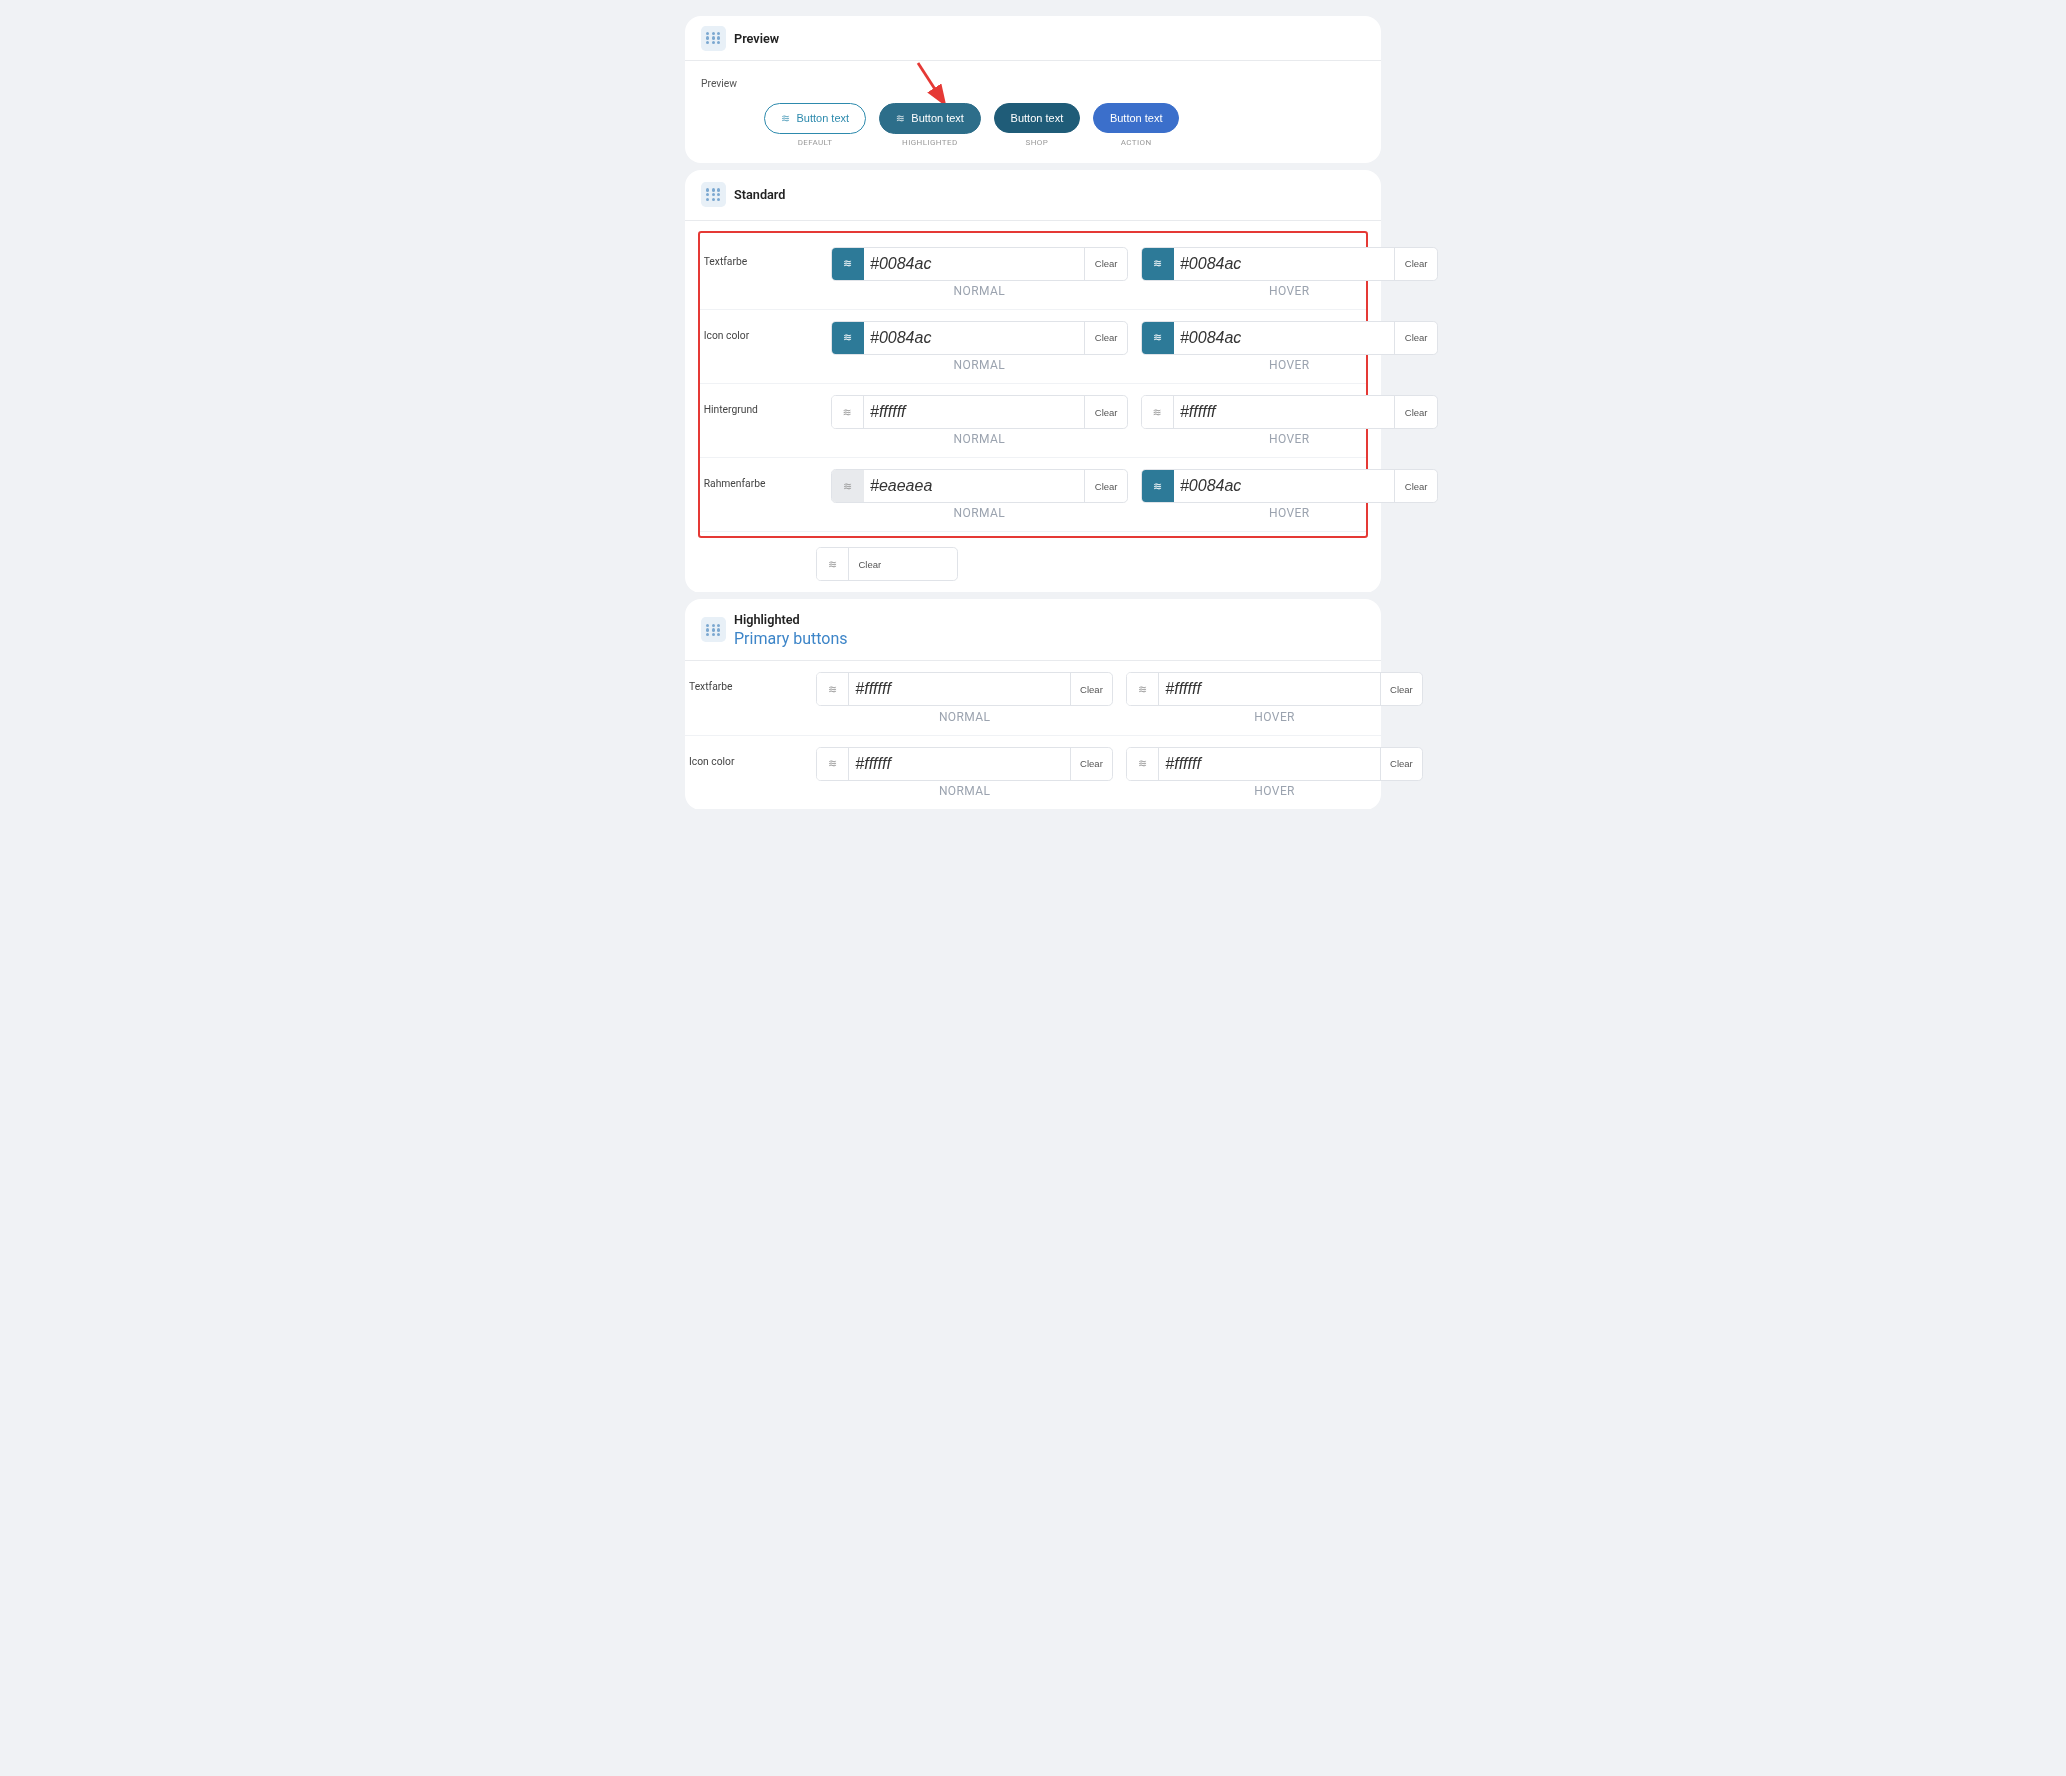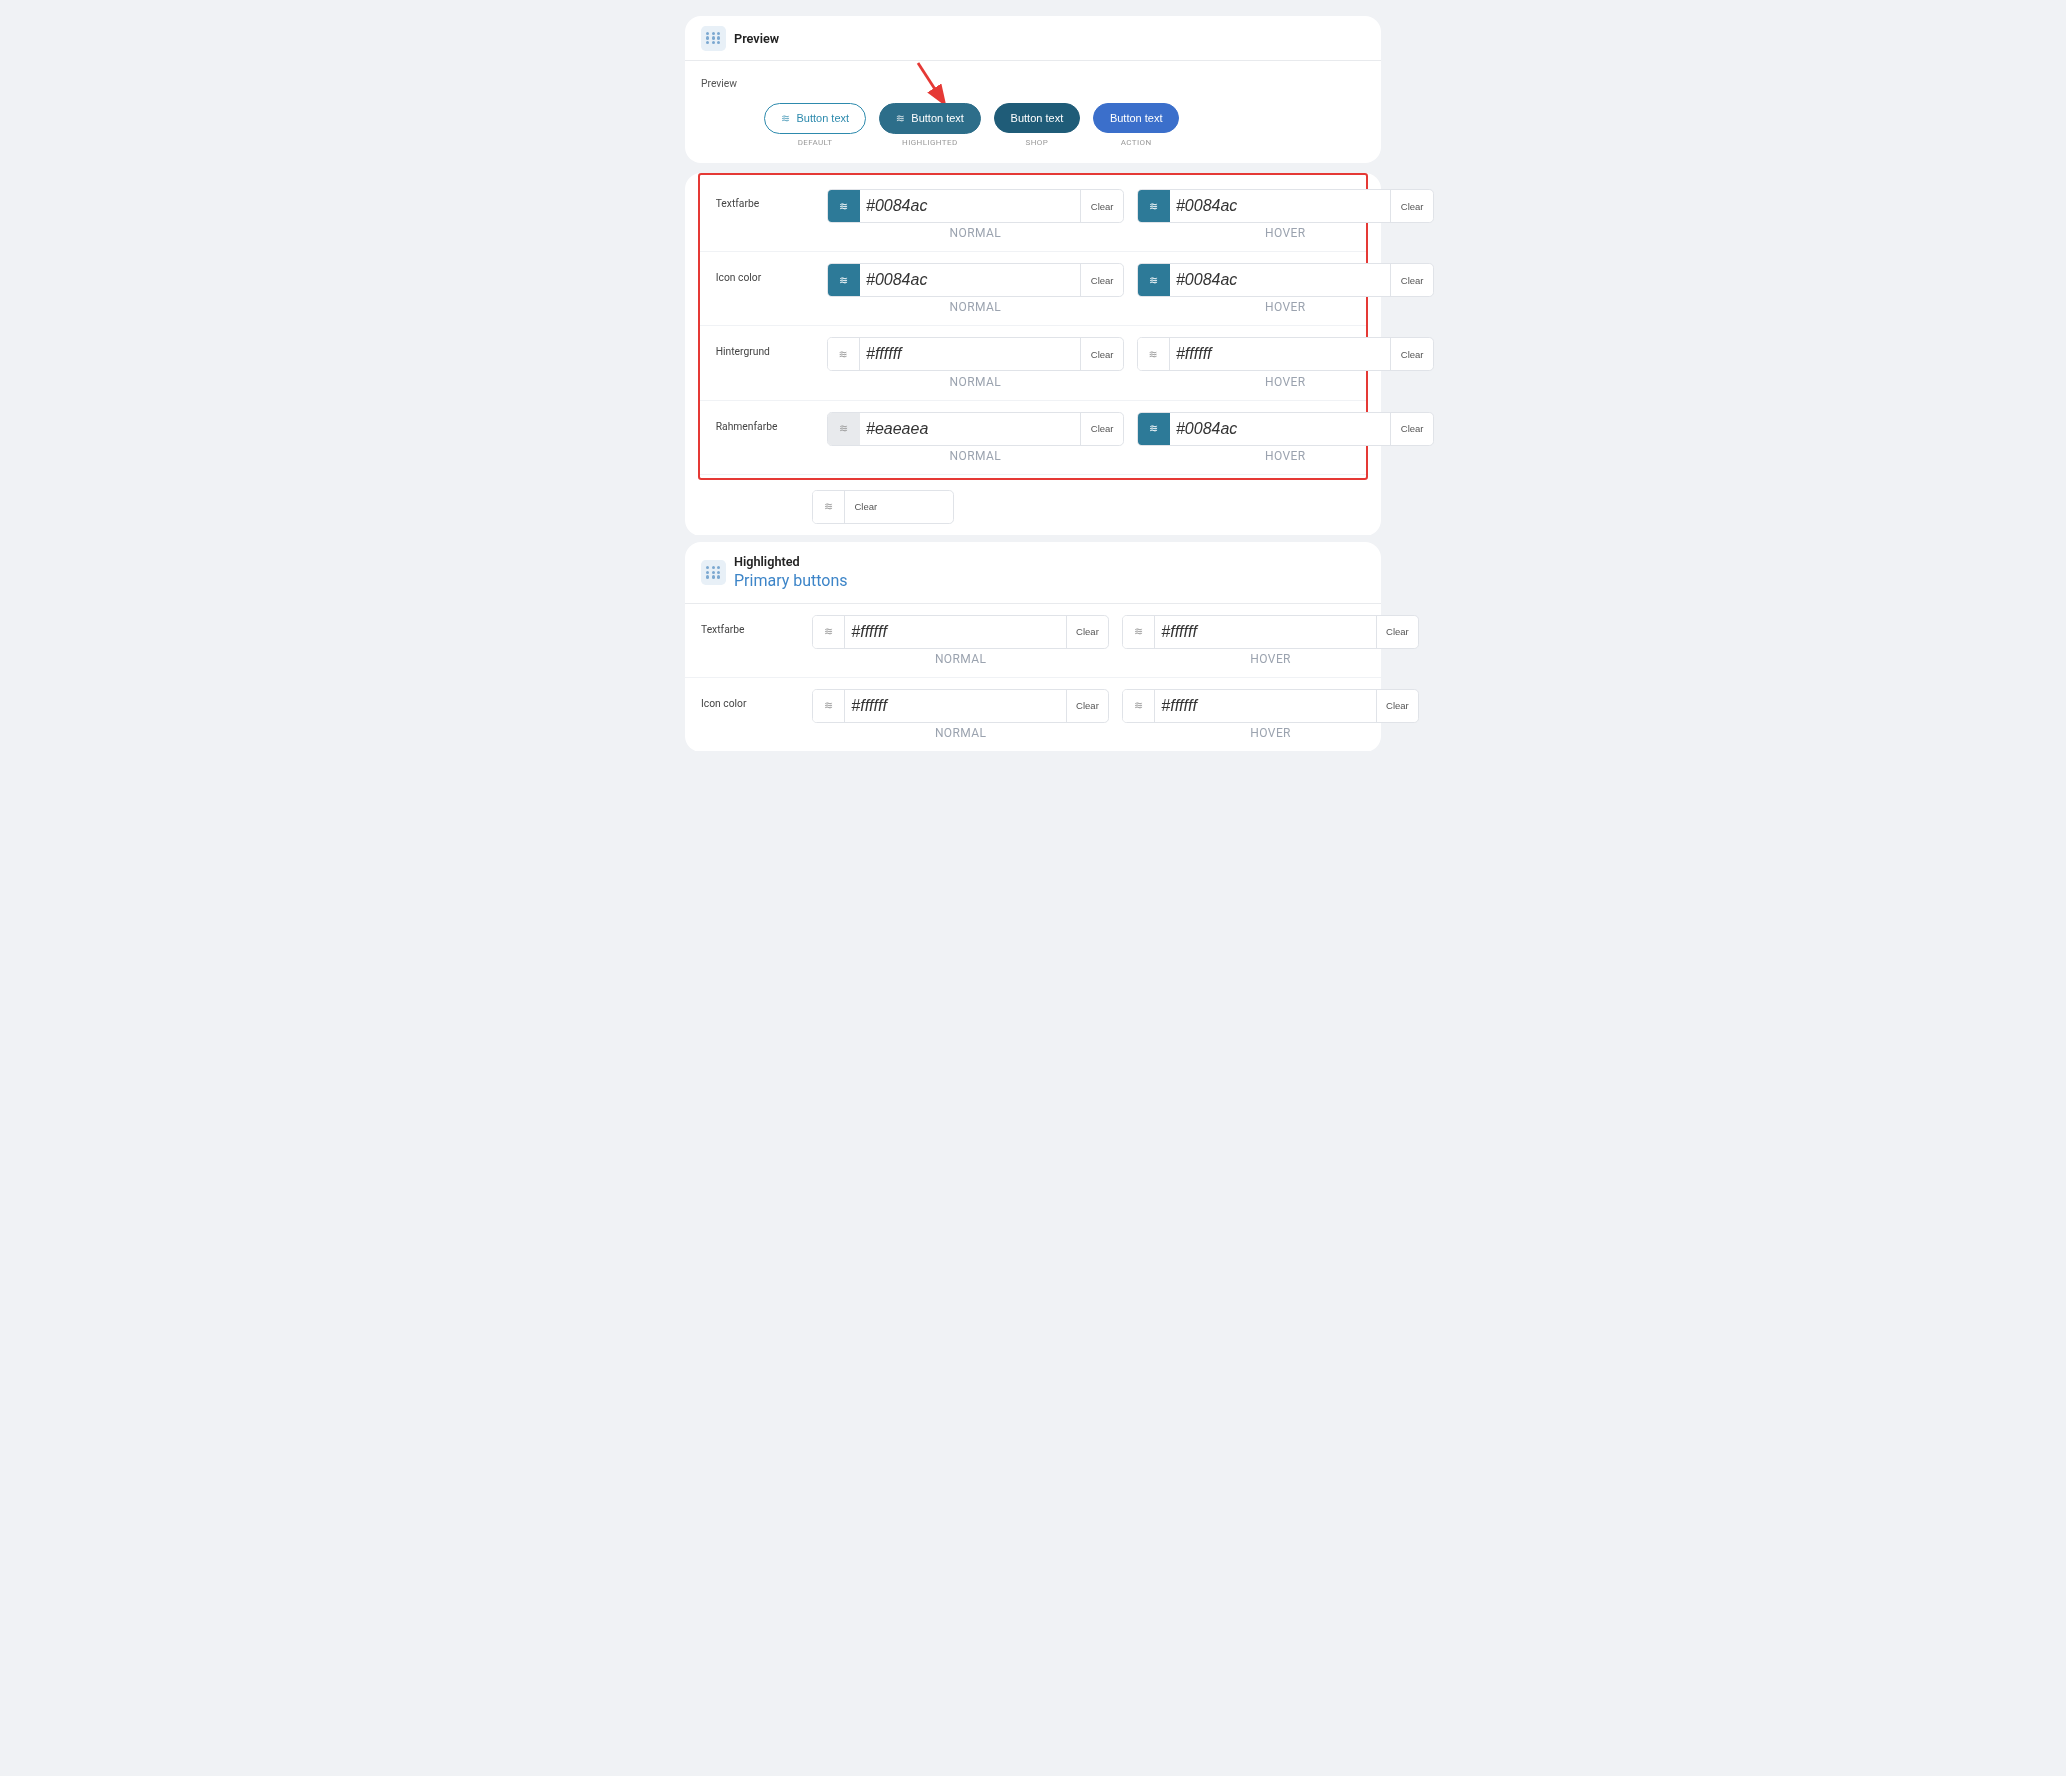--- a/index.html
+++ b/index.html
@@ -144,23 +144,23 @@
 
     .wave-icon {
       font-size: 11px;
       opacity: 0.8;
     }
 
     
     .property-row {
       display: flex;
       align-items: flex-start;
-      padding: 11px 16px;
+      padding: 11px 4px;
       border-bottom: 0.8px solid #f0f2f5;
-      gap: 0;
+      gap: 16px;
     }
 
     .property-label {
       width: 111px;
       font-size: 10.3px;
       color: #444;
       padding-top: 8px;
       flex-shrink: 0;
     }
 
@@ -358,20 +358,36 @@
             <button class="btn btn-action">
               <span>Button text</span>
             </button>
             <span class="btn-type-label">ACTION</span>
           </div>
         </div>
       </div>
     </div>
 
     <div class="section">
+      <div class="section-header">
+        <div class="grid-icon">
+          <div class="grid-dots">
+            <div class="dot"></div>
+            <div class="dot"></div>
+            <div class="dot"></div>
+            <div class="dot"></div>
+            <div class="dot"></div>
+            <div class="dot"></div>
+            <div class="dot"></div>
+            <div class="dot"></div>
+            <div class="dot"></div>
+          </div>
+        </div>
+        <span class="section-title">Standard</span>
+      </div>
 
       <div style="border: 2.4px solid #e53935; border-radius: 3.2px; margin: 9.5px 12.7px; padding: 3.2px 0;">
 
         <div class="property-row">
           <div class="property-label">Textfarbe</div>
           <div class="color-fields">
             <div class="color-field-group">
               <div class="color-input-row">
                 <div class="color-swatch color-swatch-teal">
                   <span class="swatch-icon">≋</span>

